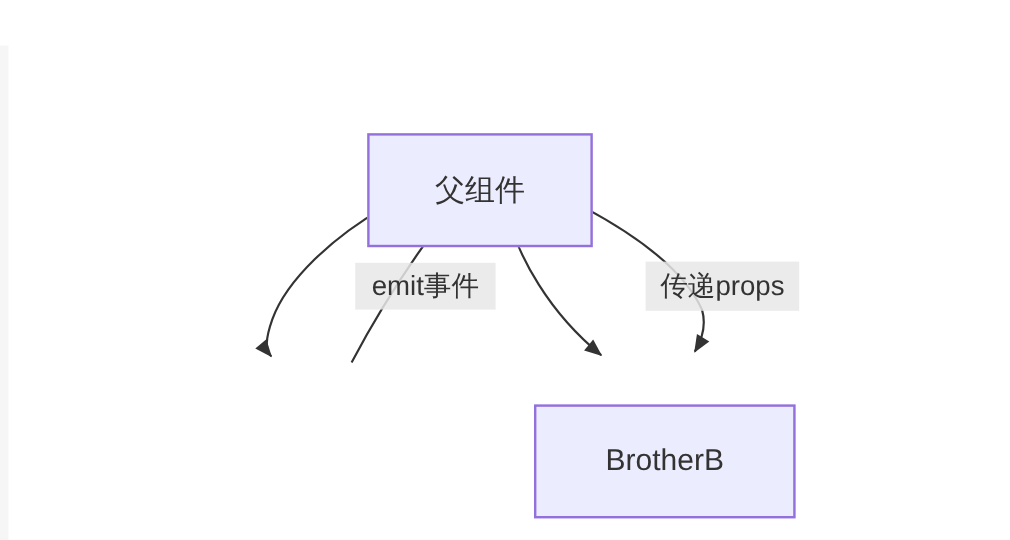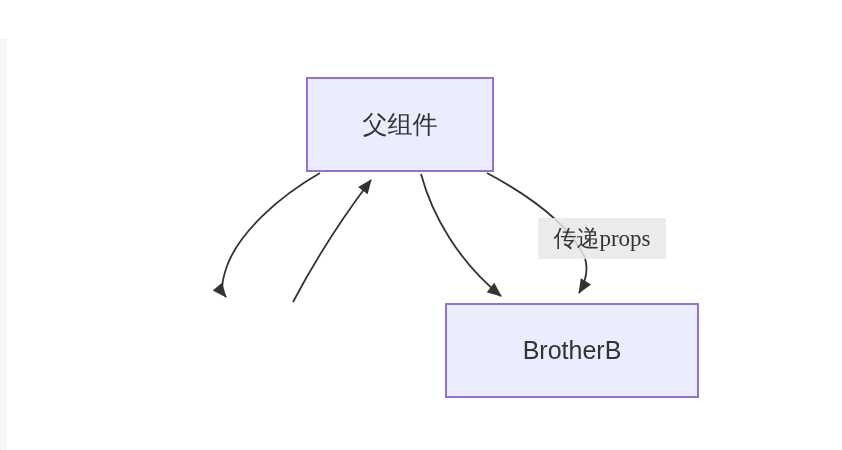--- a/index.html
+++ b/index.html
@@ -31,37 +31,38 @@
     position:absolute;
     box-sizing:border-box;
     background:#ECECFF;
     border:2px solid #9370DB;
     color:#333333;
     font-size:25px;
     display:flex;
     align-items:center;
     justify-content:center;
     text-align:center;
+    margin-top:34px;
   }
   .node-parent{left:306px;top:77px;width:188px;height:95px;}
   .node-brother-a{left:140px;top:303px;width:216px;height:95px;}
-  .node-brother-b{left:445px;top:303px;width:254px;height:95px;}
+  .node-brother-b{left:445px;top:303px;width:218px;height:95px;}
   .edge-label{
     position:absolute;
     box-sizing:border-box;
     background:rgba(232,232,232,0.85);
     color:#333333;
     font-size:23px;
     display:flex;
     align-items:center;
     justify-content:center;
     white-space:nowrap;
   }
   .edge-label-emit{left:296px;top:219px;width:117px;height:39px;}
-  .edge-label-props{left:538px;top:218px;width:128px;height:41px;font-family:Liberation Serif, serif;}
+  .edge-label-props{left:538px;top:218px;width:128px;height:41px;}
 </style>
 </head>
 <body>
 
 <div class="stage">
 
   <div class="left-strip"></div>
 
   <svg class="edges-svg" viewBox="0 0 842 450" xmlns="http://www.w3.org/2000/svg">
     <defs>
@@ -72,20 +73,21 @@
 
     <path class="edge-path" d="M320,173 C278,197 239,233 227,266 C221,283 221,291 226,297" marker-end="url(#arrowhead)"></path>
 
     <path class="edge-path" d="M293,302 C311,268 339,222 371,180" marker-end="url(#arrowhead)"></path>
 
     <path class="edge-path" d="M421,174 C432,215 458,261 501,296" marker-end="url(#arrowhead)"></path>
 
     <path class="edge-path" d="M487,173 C530,196 570,225 585,258 C589,272 585,283 579,293" marker-end="url(#arrowhead)"></path>
   </svg>
 
+  <div class="edge-label edge-label-emit">emit事件</div>
 
   <div class="edge-label edge-label-props">传递props</div>
 
   <div class="node node-parent">父组件</div>
 
 
   <div class="node node-brother-b">BrotherB</div>
 
 </div>
 

